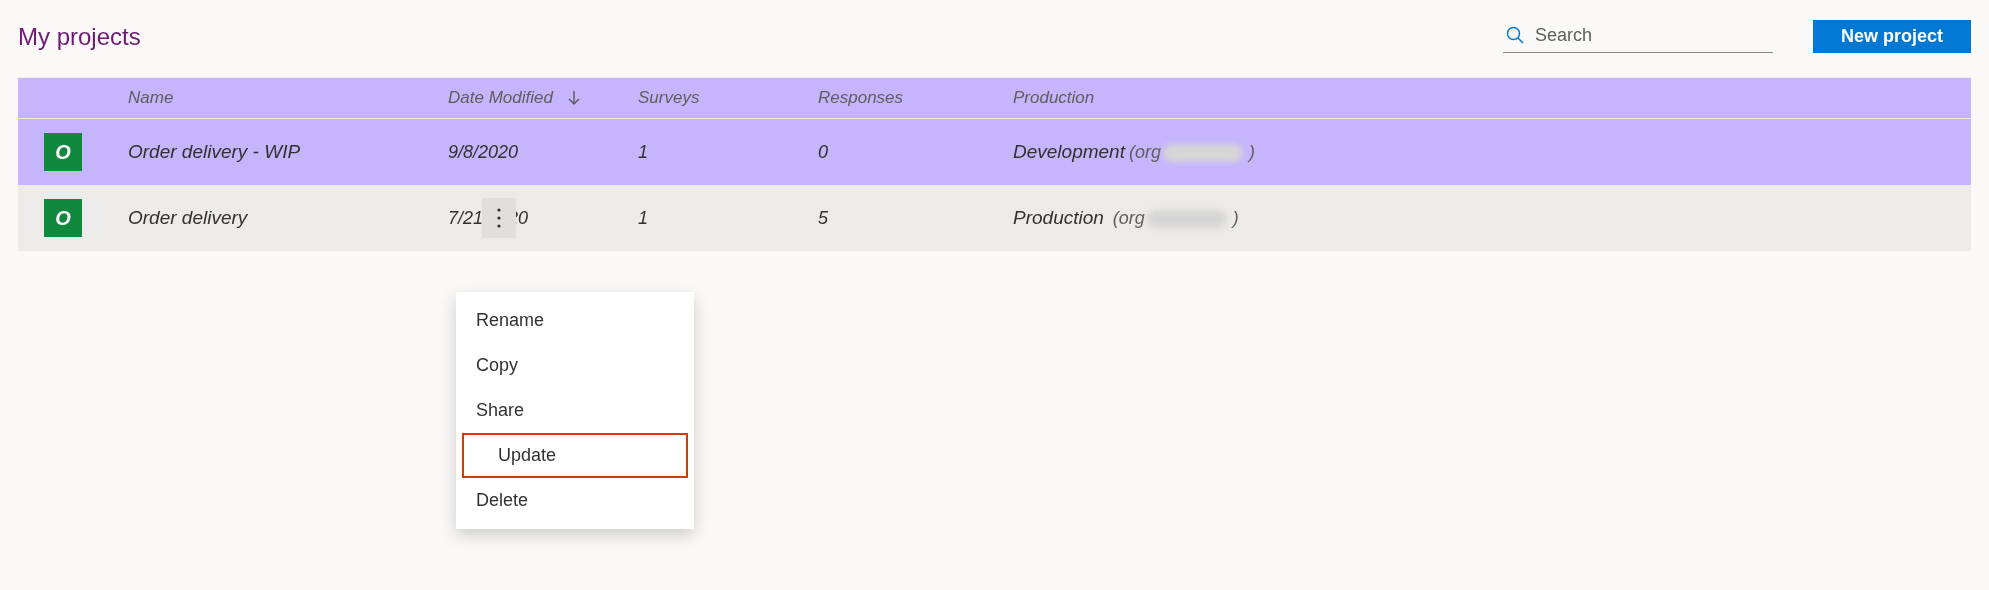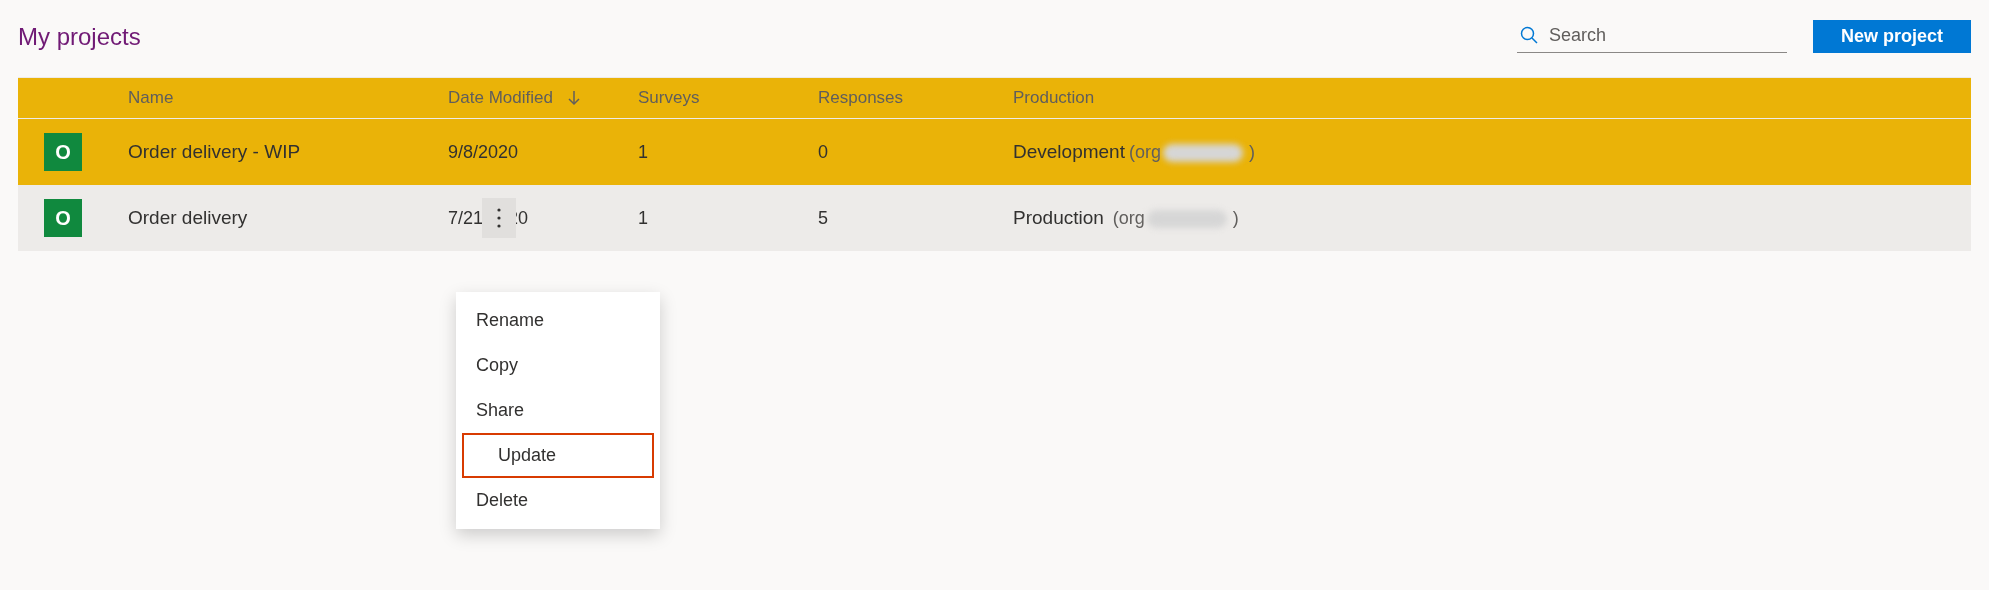--- a/index.html
+++ b/index.html
@@ -23,21 +23,21 @@
       margin-bottom: 24px;
     }
     .page-title {
       font-size: 24px;
       font-weight: 400;
       color: #701a75;
     }
     .header-actions {
       display: flex;
       align-items: center;
-      gap: 26px;
+      gap: 40px;
     }
     .search-wrap {
       display: flex;
       align-items: center;
       border-bottom: 1px solid #8a8886;
       padding: 4px 2px 6px 2px;
       width: 270px;
     }
     .search-wrap svg {
       width: 20px;
@@ -60,22 +60,23 @@
     .new-project-btn {
       background: #0078d4;
       color: #ffffff;
       border: none;
       font-size: 18px;
       font-weight: 600;
       padding: 6px 28px;
       cursor: pointer;
     }
     .table {
-      background: #eab308;
+      background: #c4b5fd;
       border-top: 1px solid #edebe9;
+      font-style: italic;
     }
     .table-header {
       display: flex;
       align-items: center;
       padding: 10px 0;
       border-bottom: 1px solid #edebe9;
       color: #605e5c;
       font-size: 17px;
     }
     .col-icon { width: 110px; flex-shrink: 0; }
@@ -150,21 +151,21 @@
     }
     .more-btn svg {
       width: 4px;
       height: 20px;
       color: #323130;
     }
     .context-menu {
       position: absolute;
       left: 456px;
       top: 292px;
-      width: 204px;
+      width: 238px;
       background: #ffffff;
       box-shadow: 0 6px 16px rgba(0,0,0,0.18);
       z-index: 10;
       padding: 6px 0;
     }
     .menu-item {
       padding: 12px 20px;
       font-size: 18px;
       color: #323130;
       cursor: pointer;

